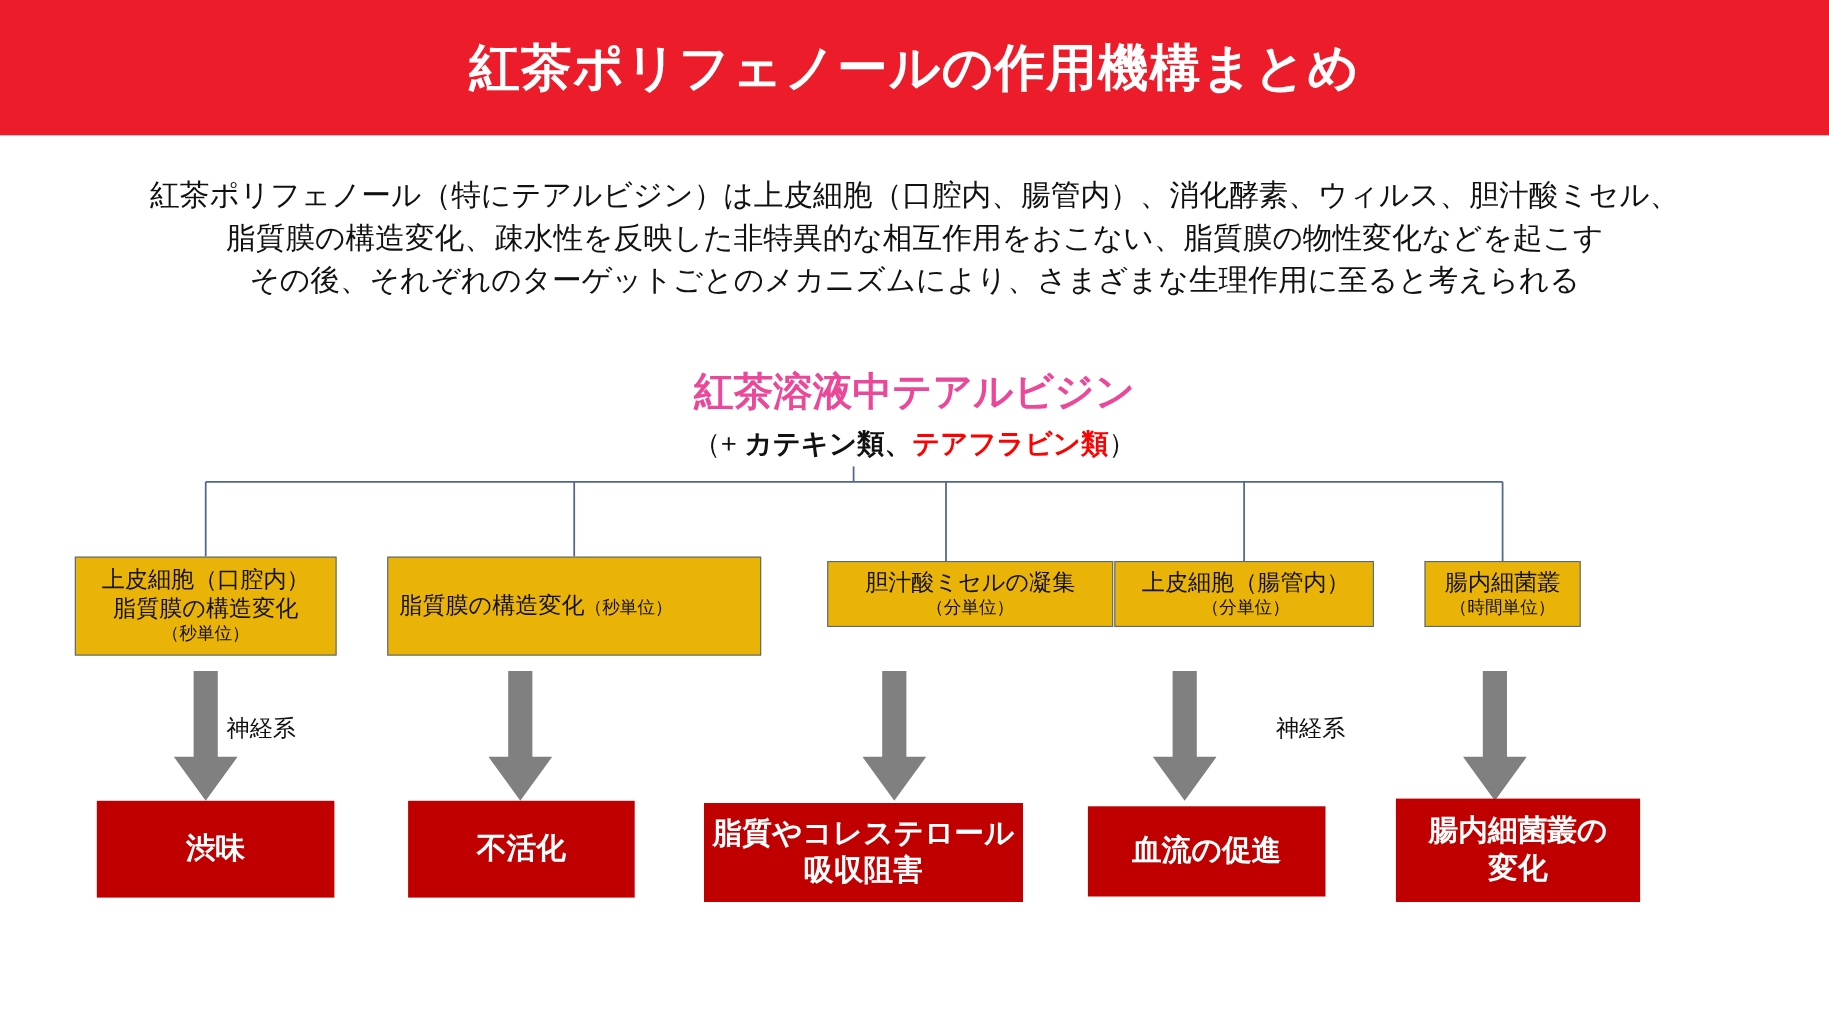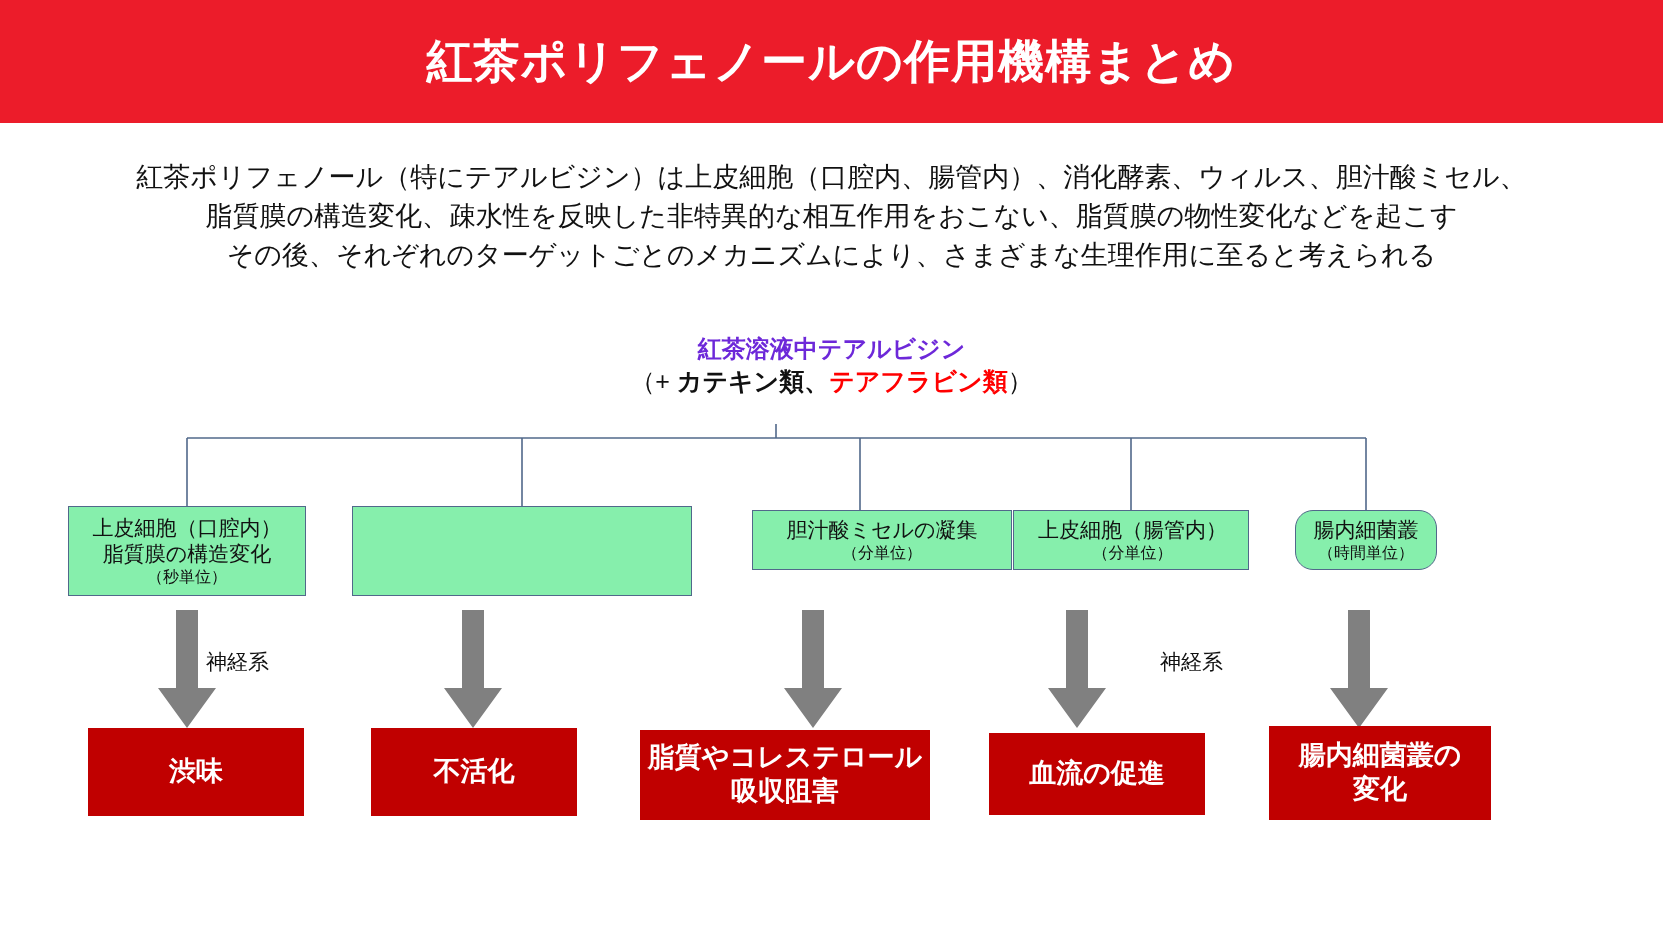--- a/index.html
+++ b/index.html
@@ -51,50 +51,50 @@
   
   .center-head {
     position: absolute;
     left: 0;
     top: 335px;
     width: 1663px;
     text-align: center;
   }
   .center-head-main {
     display: block;
-    font-size: 24px;
-    font-weight: bold;
-    color: #6d28d9;
+    font-size: 36px;
+    font-weight: bold;
+    color: #ec4899;
     line-height: 1.15;
   }
   .center-head-sub {
     display: block;
     font-size: 25px;
     font-weight: bold;
     color: #111111;
     line-height: 1.3;
-    margin-top: 2px;
+    margin-top: 12px;
   }
   .sub-red { color: #FF0000; }
   .sub-paren { font-weight: normal; }
 
   
   .connectors {
     position: absolute;
     left: 0; top: 0;
     width: 1663px;
     height: 933px;
     pointer-events: none;
   }
 
   
   .tbox {
     position: absolute;
     border: 1px solid #51688A;
-    background: #86efac;
+    background: #eab308;
     box-sizing: border-box;
     display: flex;
     flex-direction: column;
     justify-content: center;
     padding: 4px 10px;
   }
   .tbox .ln {
     display: block;
     font-size: 21px;
     line-height: 1.22;
@@ -107,21 +107,21 @@
     display: block;
     font-size: 16px;
     line-height: 1.25;
     color: #111111;
   }
 
   #tbox-1 { left: 68px;  top: 506px; width: 238px; height: 90px; }
   #tbox-2 { left: 352px; top: 506px; width: 340px; height: 90px; }
   #tbox-3 { left: 752px; top: 510px; width: 260px; height: 60px; align-items: center; }
   #tbox-4 { left: 1013px;top: 510px; width: 236px; height: 60px; align-items: center; padding-left: 13px; }
-  #tbox-5 { left: 1295px;top: 510px; width: 142px; height: 60px; align-items: center; border-radius: 18px; }
+  #tbox-5 { left: 1295px;top: 510px; width: 142px; height: 60px; align-items: center; }
 
   
   .arrow {
     position: absolute;
     width: 58px;
   }
   #arrow-1 { left: 158px;  top: 610px; height: 120px; }
   #arrow-2 { left: 444px;  top: 610px; height: 120px; }
   #arrow-3 { left: 784px;  top: 610px; height: 120px; }
   #arrow-4 { left: 1048px; top: 610px; height: 120px; }
@@ -192,20 +192,21 @@
   <line x1="1366" y1="438" x2="1366" y2="510" stroke="#51688A" stroke-width="1.6"></line>
 </svg>
 
 <div class="tbox" id="tbox-1">
   <span class="ln center">上皮細胞（口腔内）</span>
   <span class="ln center">脂質膜の構造変化</span>
   <span class="unit-line" style="text-align:center;">（秒単位）</span>
 </div>
 
 <div class="tbox" id="tbox-2">
+  <span class="ln"><span>脂質膜の構造変化</span><span class="unit">（秒単位）</span></span>
 </div>
 
 <div class="tbox" id="tbox-3">
   <span class="ln center">胆汁酸ミセルの凝集</span>
   <span class="unit-line" style="text-align:center;">（分単位）</span>
 </div>
 
 <div class="tbox" id="tbox-4">
   <span class="ln center">上皮細胞（腸管内）</span>
   <span class="unit-line" style="text-align:center;">（分単位）</span>

